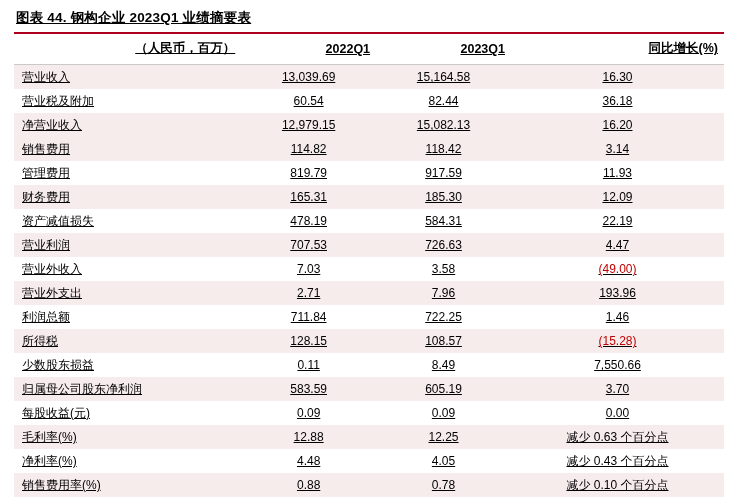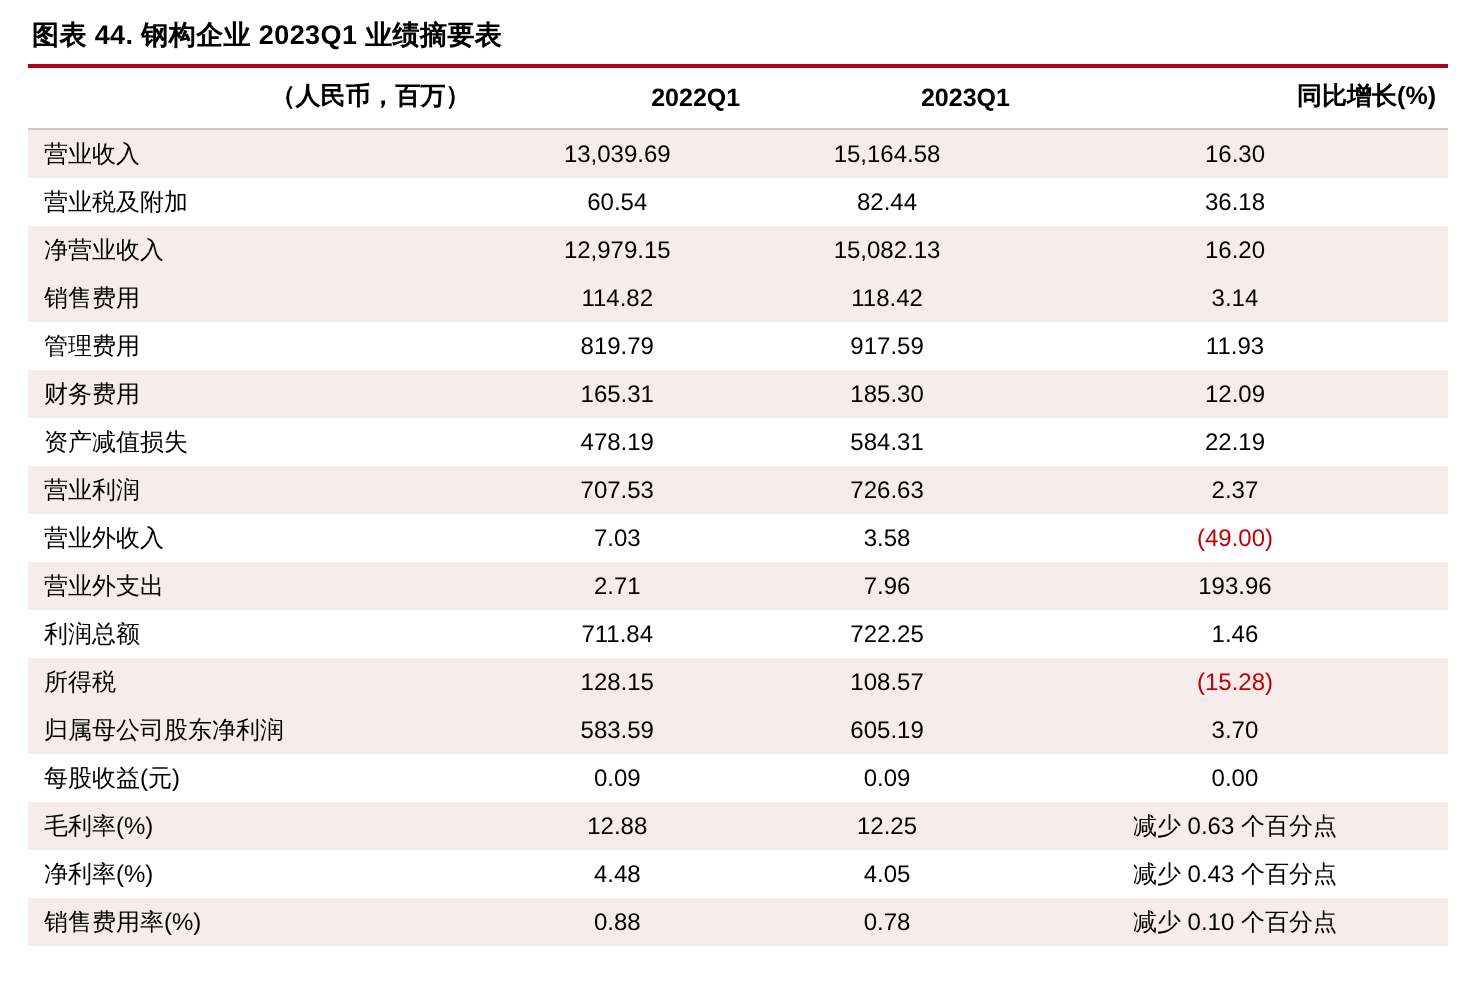--- a/index.html
+++ b/index.html
@@ -13,20 +13,21 @@
     font-family: "Liberation Sans", sans-serif;
     color: #000000;
     overflow: hidden;
   }
   .doc {
     position: relative;
     width: 738px;
     height: 502px;
     box-sizing: border-box;
     padding: 10px 14px 6px 14px;
+    text-decoration: underline;
   }
   .title-bar {
     display: flex;
     align-items: flex-start;
     padding: 0 2px 6px 2px;
     border-bottom: 2px solid #b00020;
   }
   .title-text {
     font-size: 13.5px;
     font-weight: bold;
@@ -138,21 +139,21 @@
         <tr>
           <td class="left">资产减值损失</td>
           <td>478.19</td>
           <td>584.31</td>
           <td>22.19</td>
         </tr>
         <tr class="shade">
           <td class="left">营业利润</td>
           <td>707.53</td>
           <td>726.63</td>
-          <td>2.37</td>
+          <td>4.47</td>
         </tr>
         <tr>
           <td class="left">营业外收入</td>
           <td>7.03</td>
           <td>3.58</td>
           <td class="neg">(49.00)</td>
         </tr>
         <tr class="shade">
           <td class="left">营业外支出</td>
           <td>2.71</td>
@@ -164,20 +165,26 @@
           <td>711.84</td>
           <td>722.25</td>
           <td>1.46</td>
         </tr>
         <tr class="shade">
           <td class="left">所得税</td>
           <td>128.15</td>
           <td>108.57</td>
           <td class="neg">(15.28)</td>
         </tr>
+        <tr>
+          <td class="left">少数股东损益</td>
+          <td>0.11</td>
+          <td>8.49</td>
+          <td>7,550.66</td>
+        </tr>
         <tr class="shade">
           <td class="left">归属母公司股东净利润</td>
           <td>583.59</td>
           <td>605.19</td>
           <td>3.70</td>
         </tr>
         <tr>
           <td class="left">每股收益(元)</td>
           <td>0.09</td>
           <td>0.09</td>

